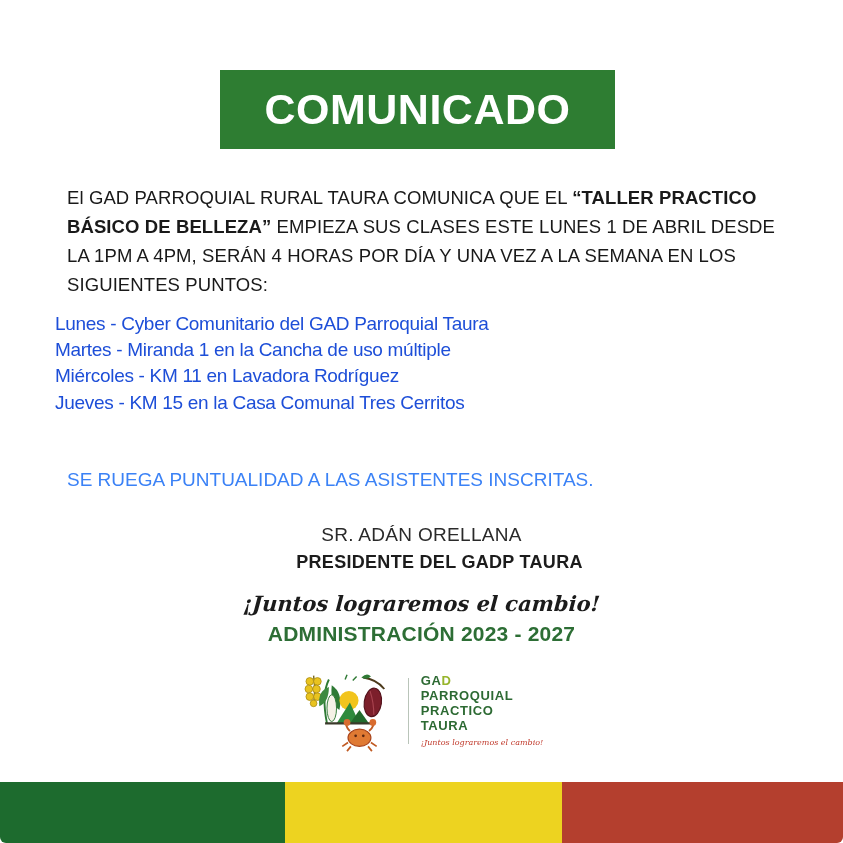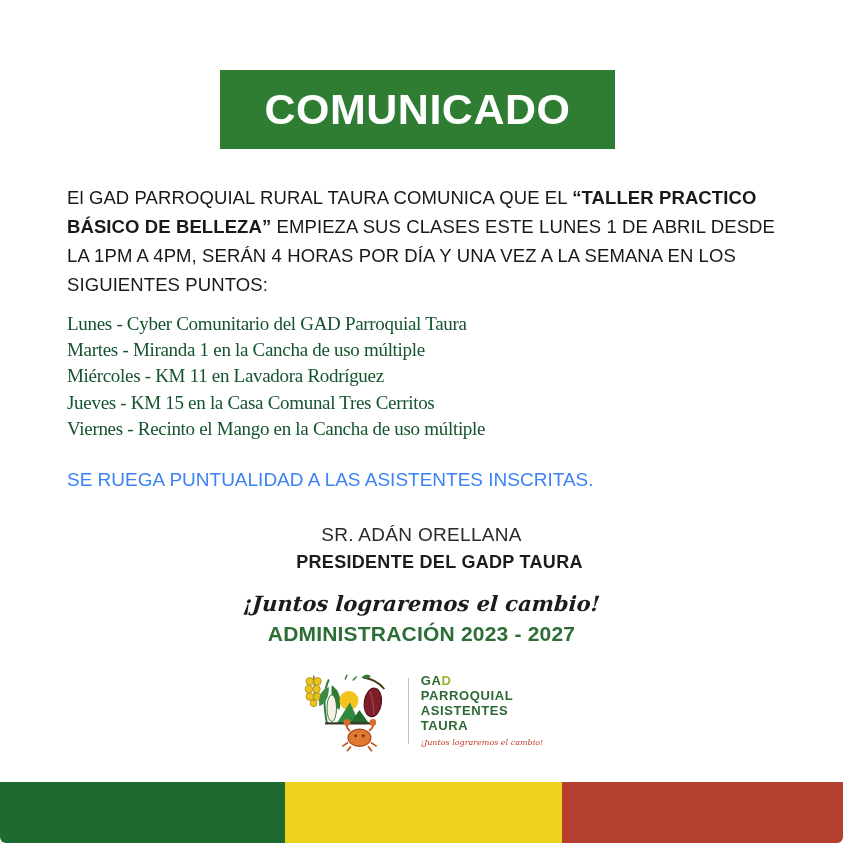--- a/index.html
+++ b/index.html
@@ -33,26 +33,26 @@
     width: 714px;
     font-size: 18.5px;
     line-height: 29px;
     white-space: pre-line;
     color: #191919;
     letter-spacing: 0.1px;
   }
   .announcement .bold { font-weight: bold; }
   .schedule {
     position: absolute;
-    left: 67px; top: 311px;
+    left: 55px; top: 311px;
     width: 700px;
     font-size: 19px;
     line-height: 26.2px;
-    color: #14532d;
-    font-family: Liberation Serif, serif;
+    color: #1d4ed8;
+    font-family: Liberation Sans, sans-serif;
     letter-spacing: -0.3px;
   }
   .note {
     position: absolute;
     left: 67px; top: 469px;
     width: 700px;
     font-size: 19px;
     color: #3b82f6;
   }
   .signature {
@@ -133,21 +133,20 @@
   <div class="announcement"><span>El GAD PARROQUIAL RURAL TAURA COMUNICA QUE EL </span><span class="bold">“TALLER PRACTICO
 BÁSICO DE BELLEZA”</span><span> EMPIEZA SUS CLASES ESTE LUNES 1 DE ABRIL DESDE
 LA 1PM A 4PM, SERÁN 4 HORAS POR DÍA Y UNA VEZ A LA SEMANA EN LOS
 SIGUIENTES PUNTOS:</span></div>
 
   <div class="schedule">
     <div>Lunes - Cyber Comunitario del GAD Parroquial Taura</div>
     <div>Martes - Miranda 1  en la Cancha de uso múltiple</div>
     <div>Miércoles - KM 11 en Lavadora Rodríguez</div>
     <div>Jueves - KM 15 en la Casa Comunal Tres Cerritos</div>
-    <div>Viernes - Recinto el Mango en la Cancha de uso múltiple</div>
   </div>
 
   <div class="note">SE RUEGA PUNTUALIDAD A LAS ASISTENTES INSCRITAS.</div>
 
   <div class="signature">
     <div class="name">SR. ADÁN ORELLANA</div>
     <div class="role">PRESIDENTE DEL GADP TAURA</div>
   </div>
 
   <div class="slogan-script">¡Juntos lograremos el cambio!</div>
@@ -197,21 +196,21 @@
         <ellipse cx="62" cy="73" rx="12" ry="9" fill="#e07a33" stroke="#a8441c" stroke-width="1.2"></ellipse>
         <path d="M50 78 l-6 4 M53 82 l-4 5 M74 78 l6 4 M71 82 l4 5" stroke="#c05a22" stroke-width="1.8" fill="none"></path>
         <circle cx="58" cy="71" r="1.4" fill="#5b2710"></circle>
         <circle cx="66" cy="71" r="1.4" fill="#5b2710"></circle>
       </g>
     </svg>
     <div class="divider"></div>
     <div class="logo-text">
       <div class="logo-line"><span>GA</span><span class="logo-accent">D</span></div>
       <div class="logo-line">PARROQUIAL</div>
-      <div class="logo-line">ASISTENTES</div>
+      <div class="logo-line">PRACTICO</div>
       <div class="logo-line">TAURA</div>
       <div class="logo-tagline">¡Juntos lograremos el cambio!</div>
     </div>
   </div>
 
   <div class="stripes">
     <div class="stripe-green"></div>
     <div class="stripe-yellow"></div>
     <div class="stripe-red"></div>
   </div>

